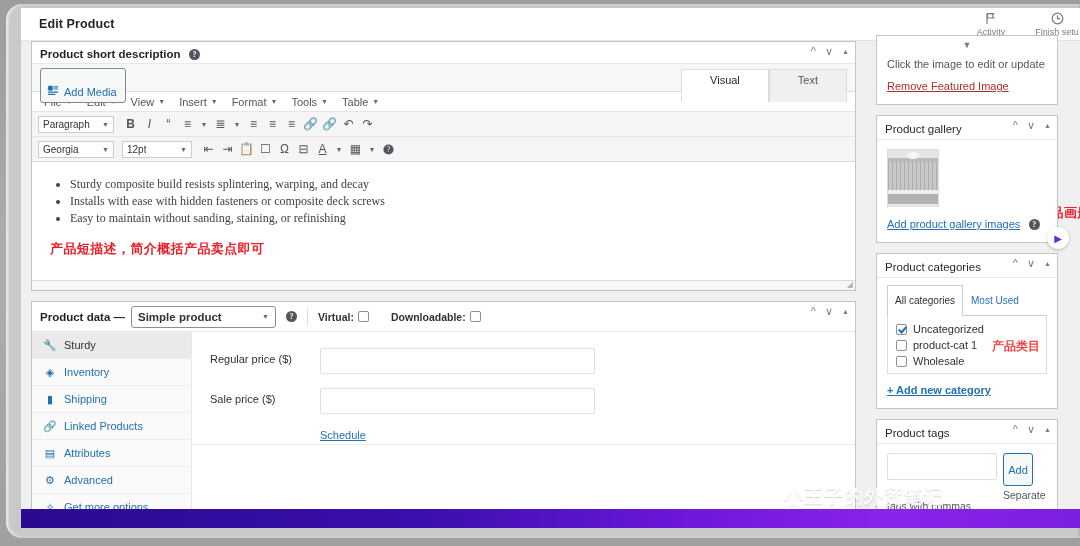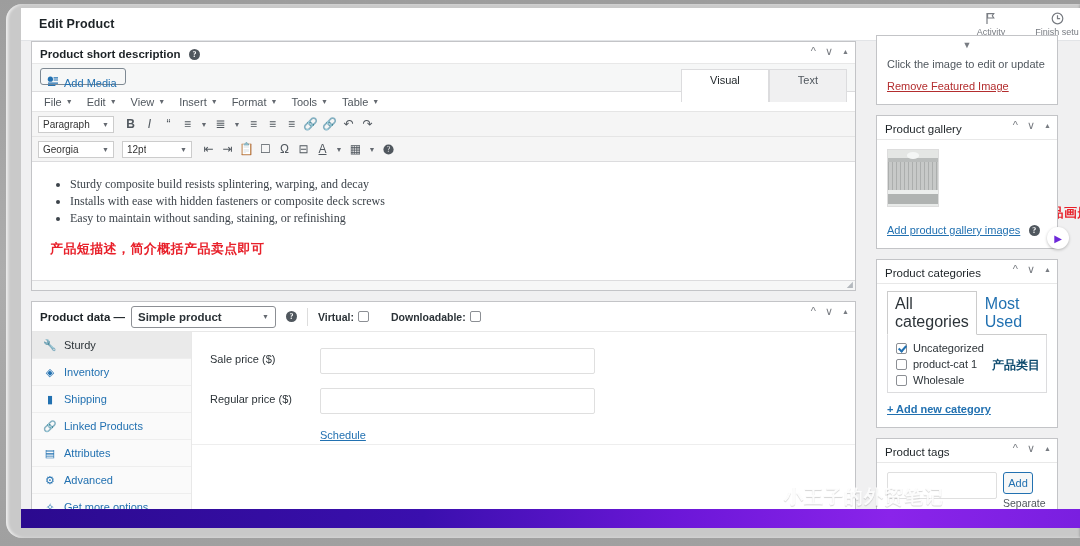--- a/index.html
+++ b/index.html
@@ -60,21 +60,21 @@
     font-family:"Liberation Serif", serif;
   }
   .pb-ctrls{ position:absolute; right:6px; top:4px; display:flex; align-items:center; gap:9px; }
   .chev{ color:#787c82; font-size:11px; line-height:11px; }
   .tri{ color:#787c82; font-size:7px; line-height:11px; }
 
   
   .ed-wrap{ position:relative; }
   .ed-topbar{ position:relative; height:28px; background:#f6f7f7; border-bottom:1px solid #dcdcde; }
   .addmedia{
-    position:absolute; left:8px; top:4px; height:17px; padding:12px 8px 0 6px;
+    position:absolute; left:8px; top:4px; height:35px; padding:12px 8px 0 6px;
     display:flex; align-items:center; gap:5px;
     border:1px solid #7e8993; border-radius:3px; background:#f6f7f7;
     color:#2271b1; font-size:11px;
   }
   .tabs-vt{ position:absolute; right:8px; top:5px; display:flex; }
   .vt-tab{
     height:33px; padding:0 28px; line-height:21px; font-size:11px; color:#50575e;
     background:#f0f0f1; border:1px solid #dcdcde; border-bottom:none;
   }
   .vt-tab.active{ background:#fff; color:#1d2327; }
@@ -158,30 +158,30 @@
   .thumb::after{
     content:""; position:absolute; left:0; right:0; top:22%; height:50%;
     background:repeating-linear-gradient(90deg, rgba(150,153,152,.55) 0 1px, rgba(0,0,0,0) 1px 4px);
   }
   .thumb::before{
     content:""; position:absolute; left:38%; top:4%; width:24%; height:12%;
     border-radius:50%; background:#f4f6f5;
   }
 
   .cat-tabs{ display:flex; border-bottom:1px solid #ccc; margin-bottom:0; }
-  .cat-tab{ font-size:16px; padding:3px 7px; color:#2271b1; border:1px solid transparent; margin-bottom:-1px; }
+  .cat-tab{ font-size:10px; padding:9px 7px; color:#2271b1; border:1px solid transparent; margin-bottom:-1px; }
   .cat-tab.active{ background:#fff; border:1px solid #ccc; border-bottom-color:#fff; color:#2c3338; }
   .cat-list{ border:1px solid #dcdcde; border-top:none; background:#fff; padding:7px 8px; height:58px; position:relative; }
   .cat-row{ display:flex; align-items:center; gap:6px; font-size:11px; color:#2c3338; margin-bottom:4px; }
-  .annot-cat{ position:absolute; right:6px; top:22px; color:#0c4a6e; font-weight:bold; font-size:12px; white-space:nowrap; }
+  .annot-cat{ position:absolute; right:6px; top:22px; color:#ef4444; font-weight:bold; font-size:12px; white-space:nowrap; }
 
   .tag-row{ display:flex; gap:6px; align-items:flex-start; }
   .tag-in{ width:110px; height:27px; border:1px solid #dfdfdf; background:#fff; border-radius:2px; }
   .tag-add{
-    width:30px; height:22px; border:1px solid #2271b1; border-radius:3px;
+    width:30px; height:33px; border:1px solid #2271b1; border-radius:3px;
     color:#2271b1; font-size:11px; display:flex; align-items:center; justify-content:center; background:#f6f7f7;
   }
   .tag-hint{ font-size:10.5px; color:#50575e; margin-top:3px; text-align:right; padding-right:2px; }
   .tag-hint2{ font-size:10.5px; color:#50575e; margin-top:-1px; }
 
   
   .collapse-handle{
     position:absolute; right:-11px; top:192px; width:22px; height:22px; border-radius:50%;
     background:#fff; box-shadow:0 1px 3px rgba(0,0,0,.25);
     display:flex; align-items:center; justify-content:center; color:#6d28d9; font-size:10px;
@@ -425,25 +425,25 @@
                 <span>Advanced</span>
               </div>
               <div class="pd-tab">
                 <span class="ti">✧</span>
                 <span>Get more options</span>
               </div>
             </div>
 
             <div class="pd-panel">
               <div class="fld">
+                <div class="fld-lbl">Regular price ($)</div>
+                <input class="fld-in" type="text" value="" style="">
+              </div>
+              <div class="fld">
                 <div class="fld-lbl">Sale price ($)</div>
-                <input class="fld-in" type="text" value="" style="">
-              </div>
-              <div class="fld">
-                <div class="fld-lbl">Regular price ($)</div>
                 <input class="fld-in" type="text" value="" style="">
               </div>
               <a class="sched">Schedule</a>
               <div class="pd-panel-rule"></div>
             </div>
           </div>
         </div>
       </div>
 
       <div class="col-side">
@@ -460,21 +460,21 @@
           <div class="sb-head">
             <span class="sb-title">Product gallery</span>
             <div class="pb-ctrls">
               <span class="chev">^</span>
               <span class="chev">∨</span>
               <span class="tri">▲</span>
             </div>
           </div>
           <div class="sb-body">
             <div class="thumb"></div>
-            <div style="margin-top:16px">
+            <div style="margin-top:10px">
               <a class="link">Add product gallery images</a>
               <span class="pb-help" style="margin-left:5px">?</span>
             </div>
           </div>
         </div>
 
         <div class="postbox">
           <div class="sb-head">
             <span class="sb-title">Product categories</span>
             <div class="pb-ctrls">

